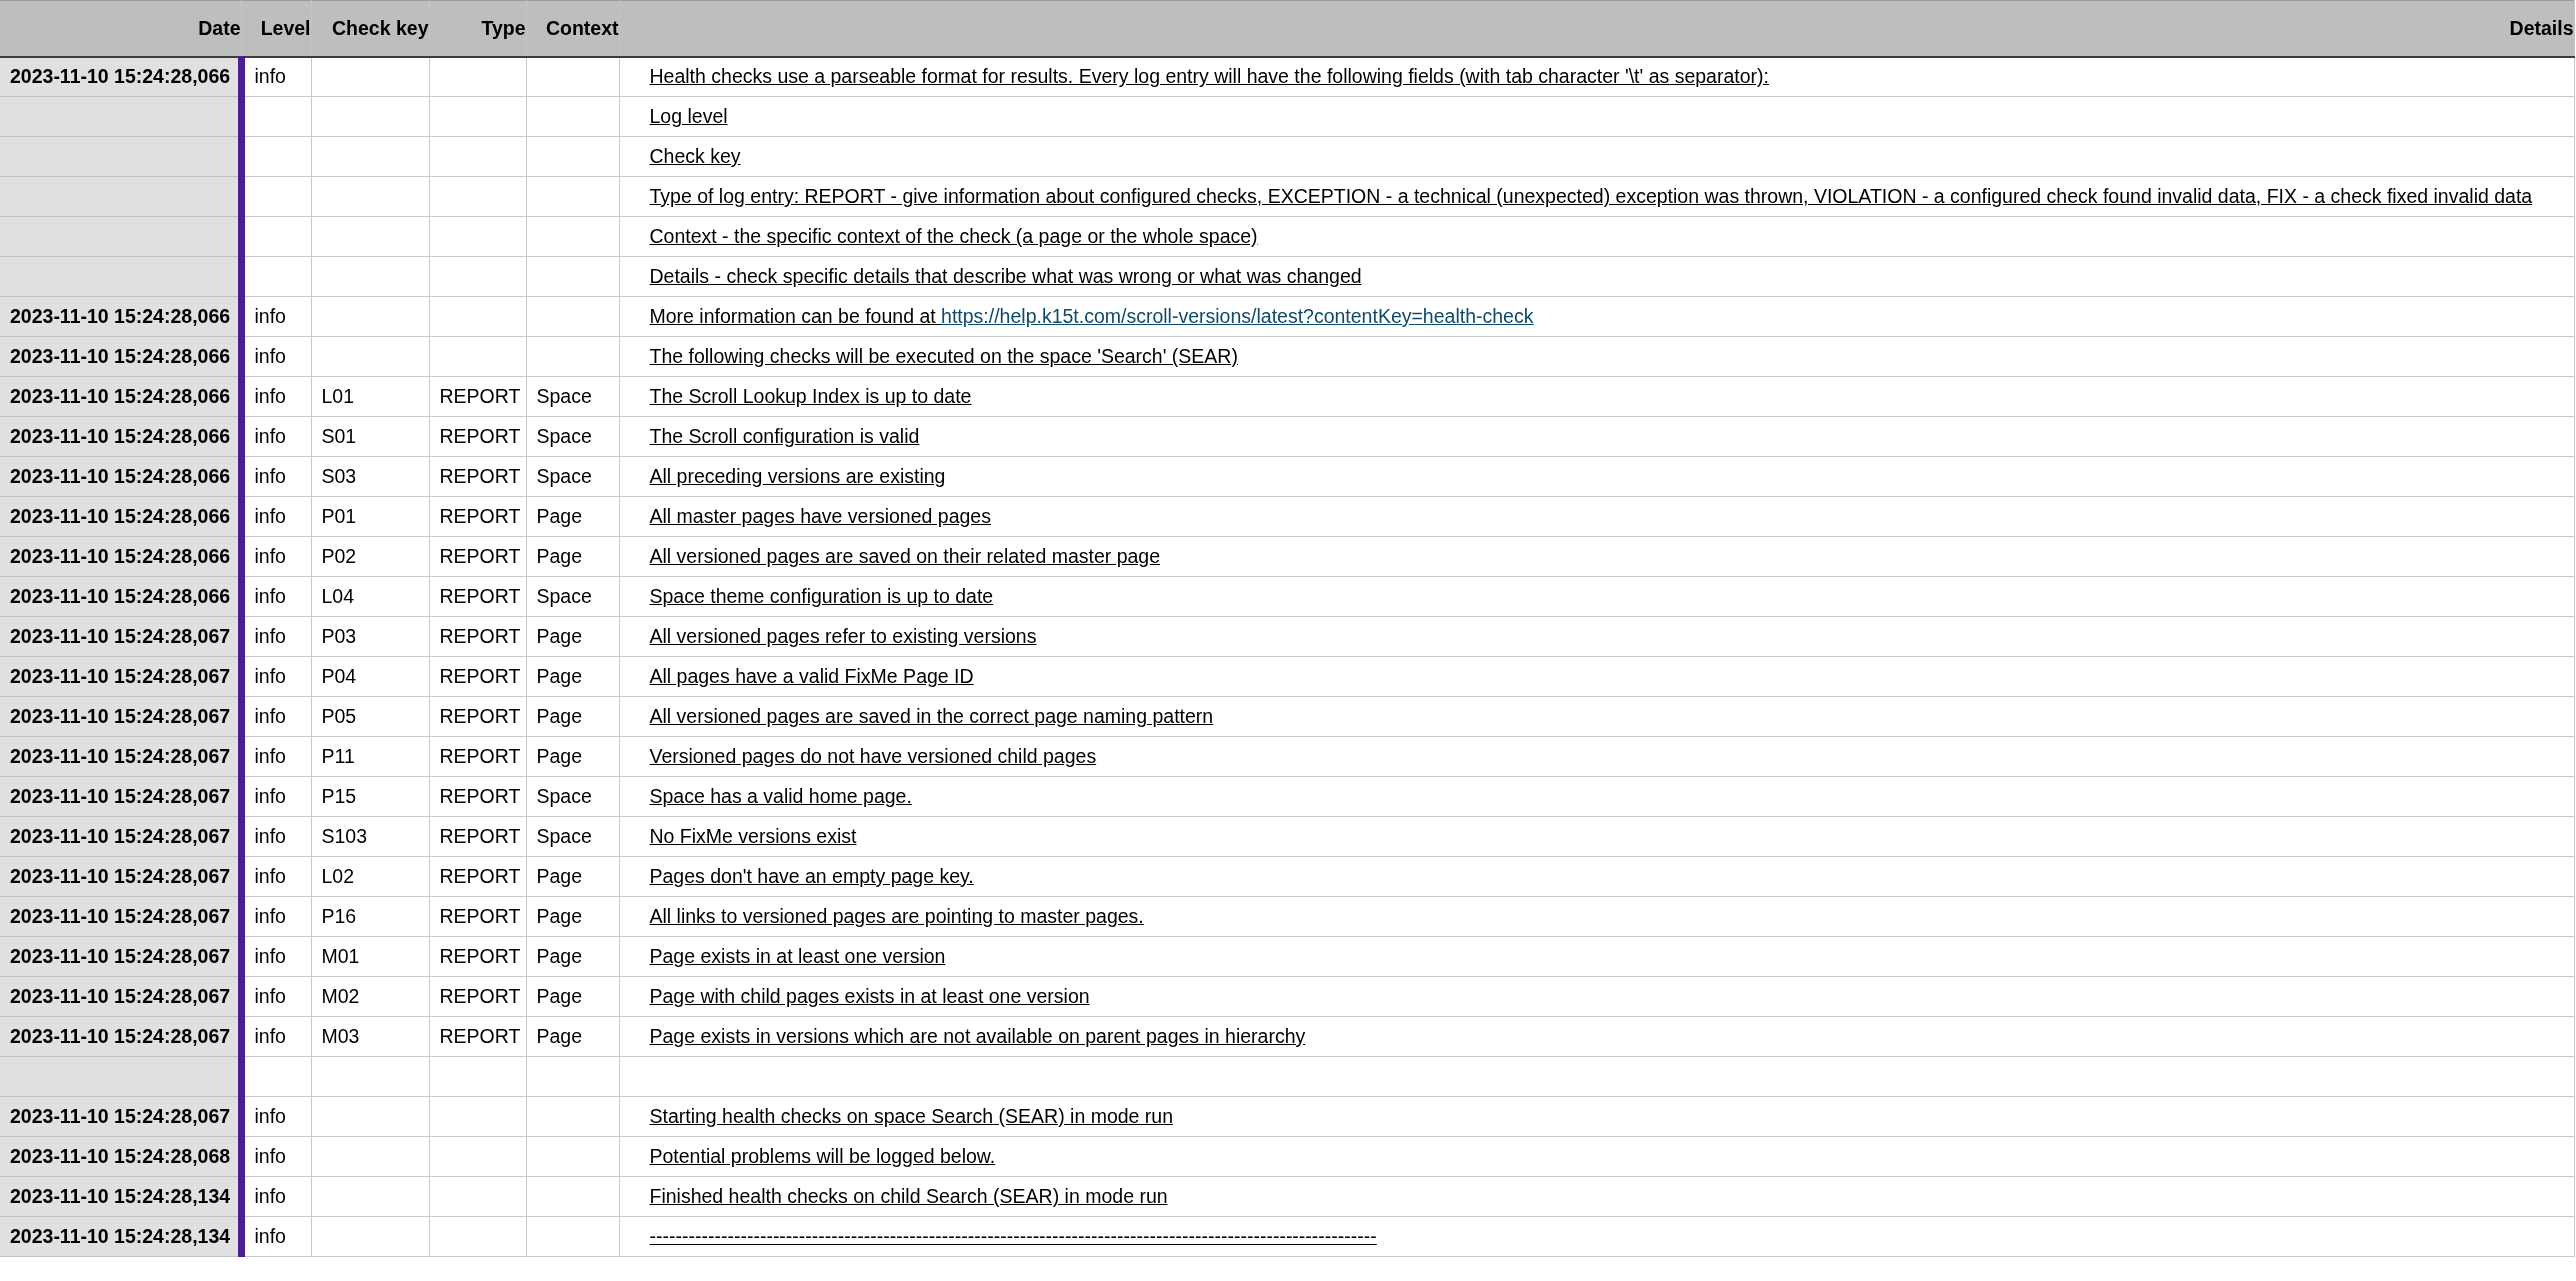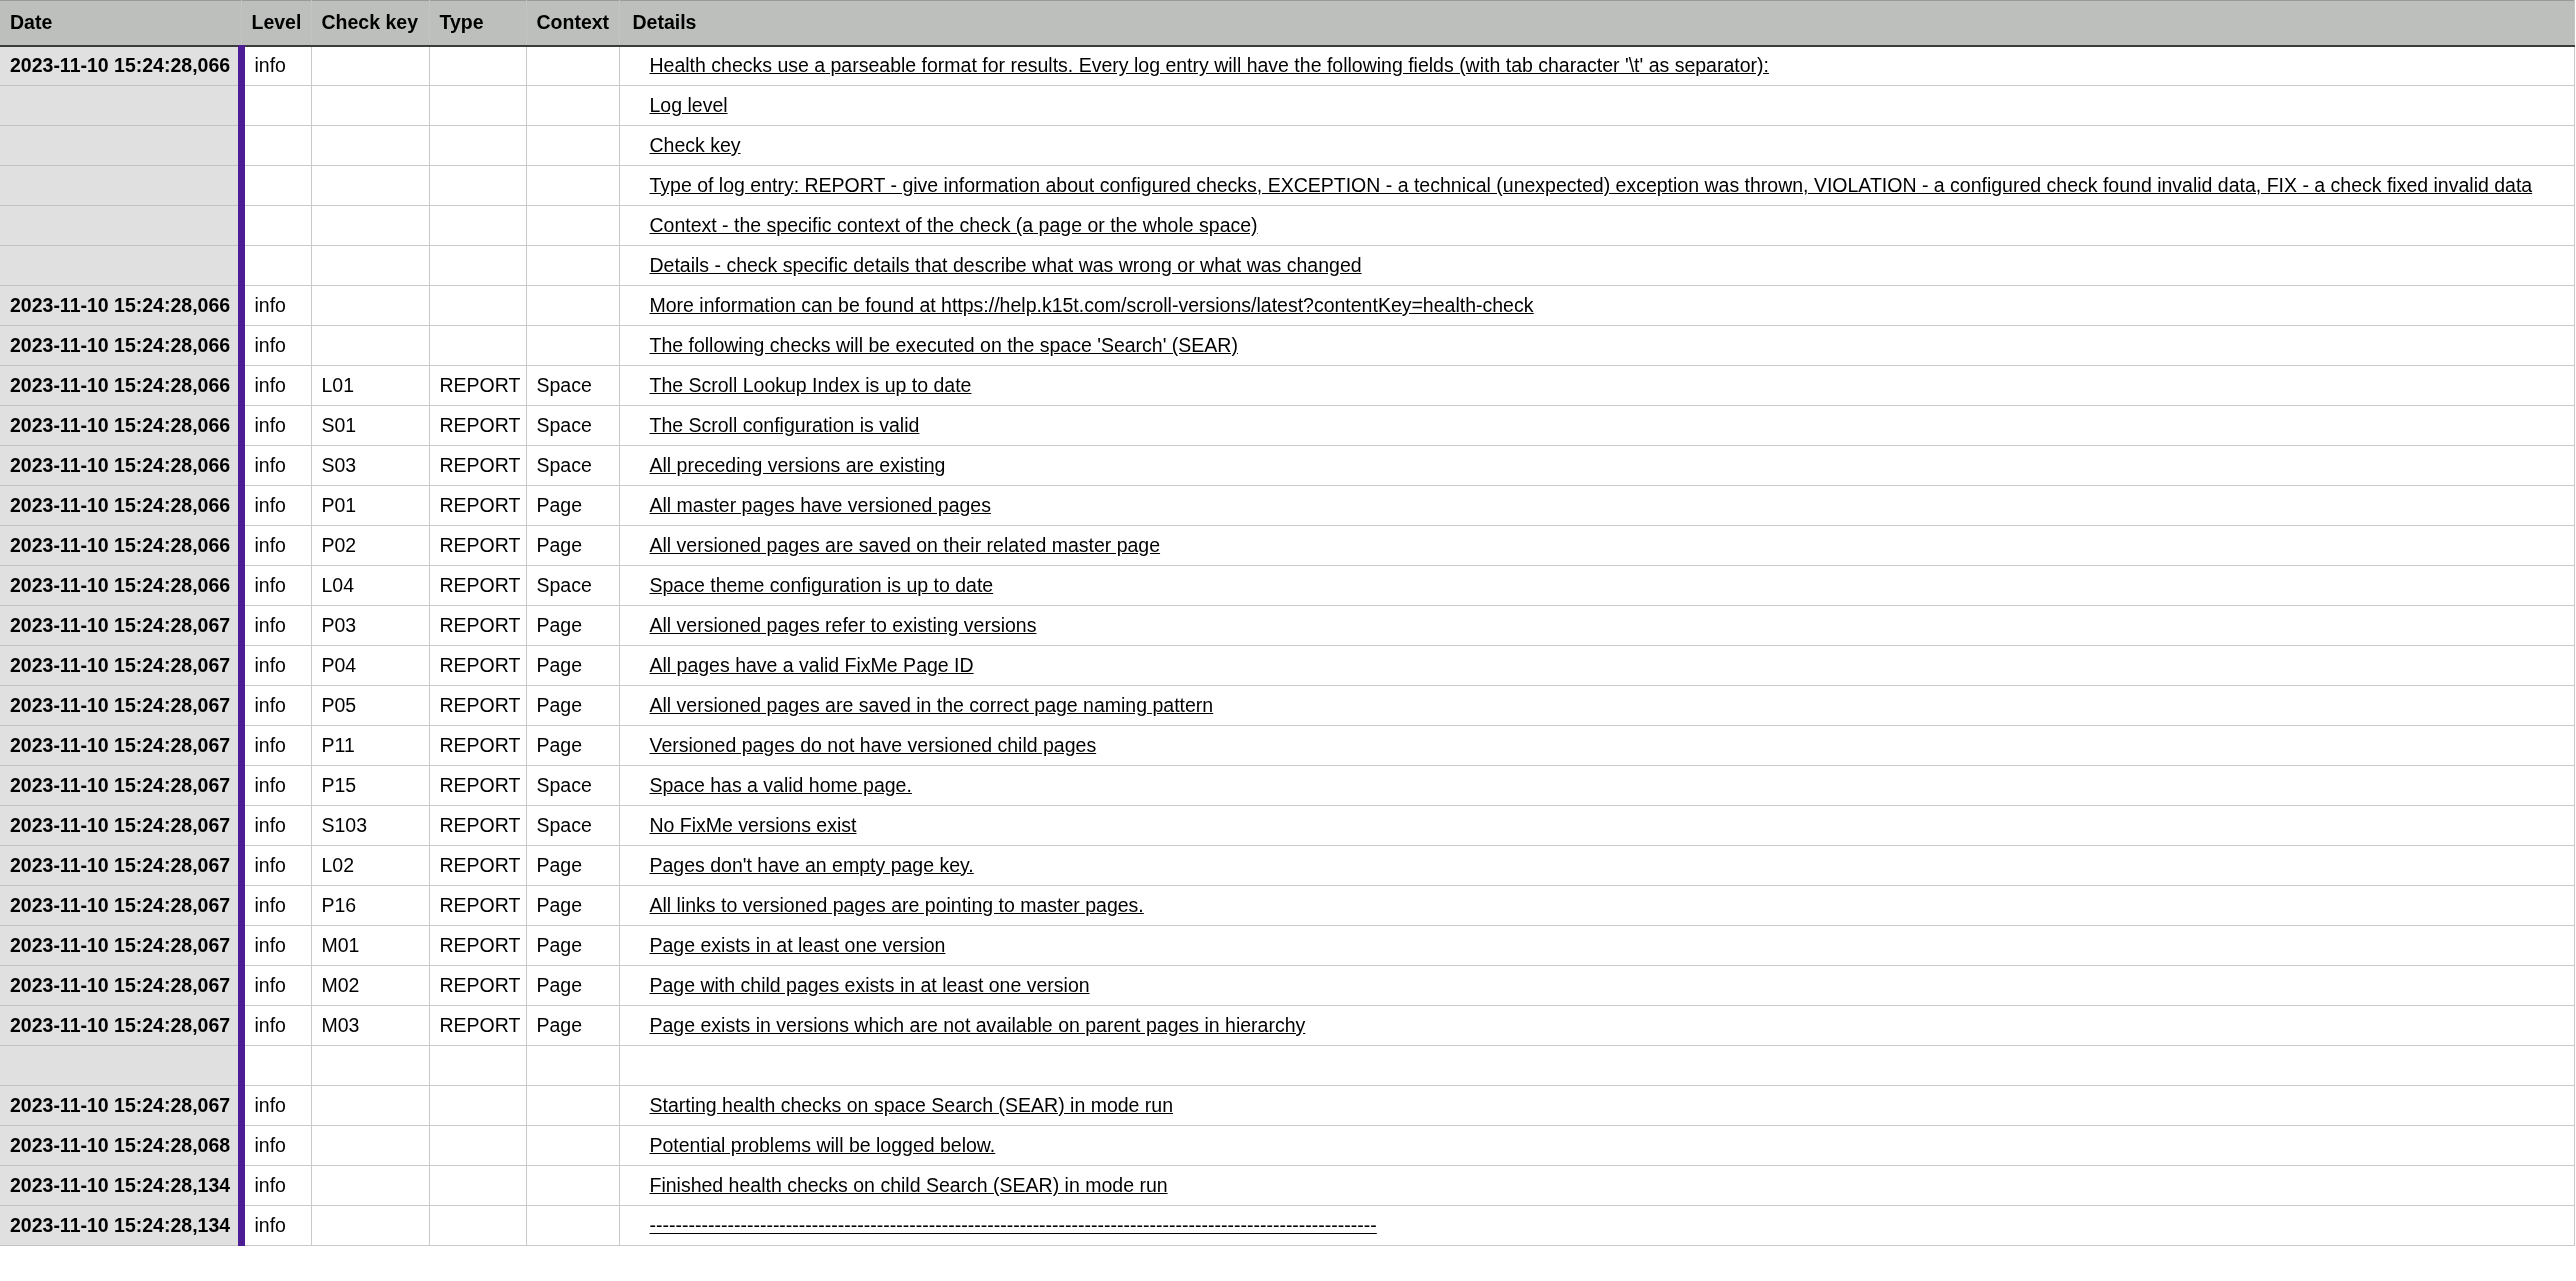--- a/index.html
+++ b/index.html
@@ -13,22 +13,22 @@
   }
   table.log-table {
     border-collapse: collapse;
     table-layout: fixed;
     width: 2574px;
   }
   table.log-table th {
     background: #bdbfbd;
     font-weight: 700;
     font-size: 19.5px;
-    text-align: left;
-    height: 45px;
+    text-align: right;
+    height: 56px;
     padding: 0 0 0 10px;
     border-right: 1px solid #c2c4c2;
     border-top: 1px solid #9a9a9a;
     border-bottom: 2px solid #3c3c3c;
     box-sizing: border-box;
     white-space: nowrap;
     overflow: hidden;
   }
   table.log-table td {
     height: 40px;
@@ -44,21 +44,21 @@
   }
   table.log-table td.c-date {
     background: #e0e0e0;
     font-weight: 700;
     border-right: 7px solid #4c1d95;
     border-bottom: 1px solid #c3c3c3;
   }
   table.log-table td.c-details { padding-left: 30px; text-decoration: underline; }
   table.log-table th.h-details { padding-left: 13px; }
   a.details-link, a.details-link:visited {
-    color: #000000;
+    color: #0c4a6e;
     text-decoration: underline;
     cursor: pointer;
   }
 </style>
 </head>
 <body>
 
 <div class="viewport">
   <table class="log-table">
     <colgroup>

